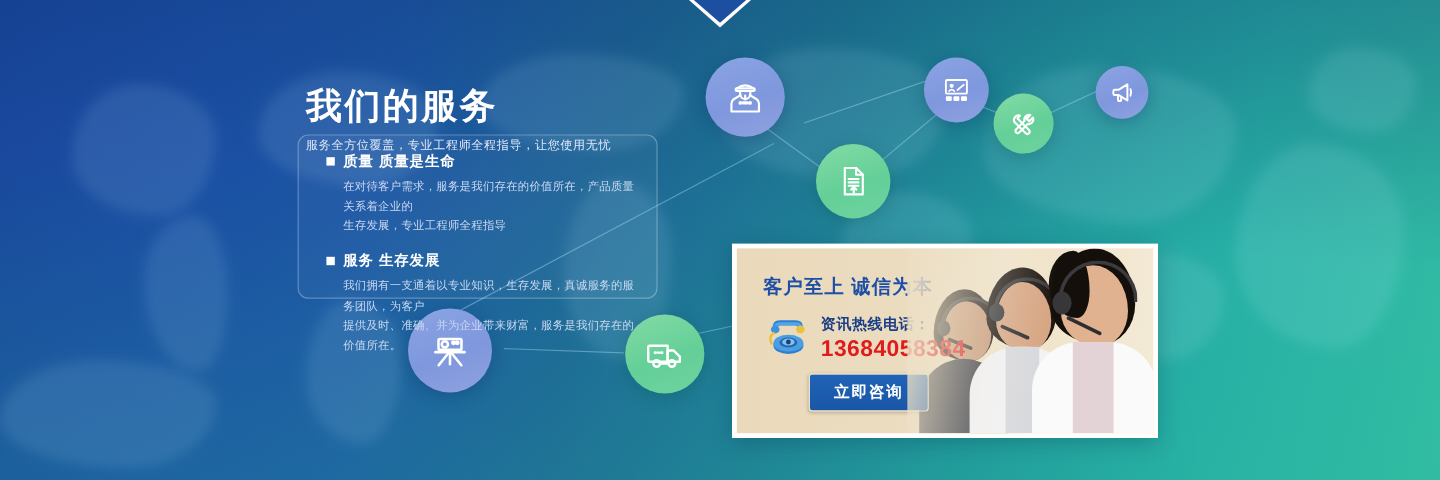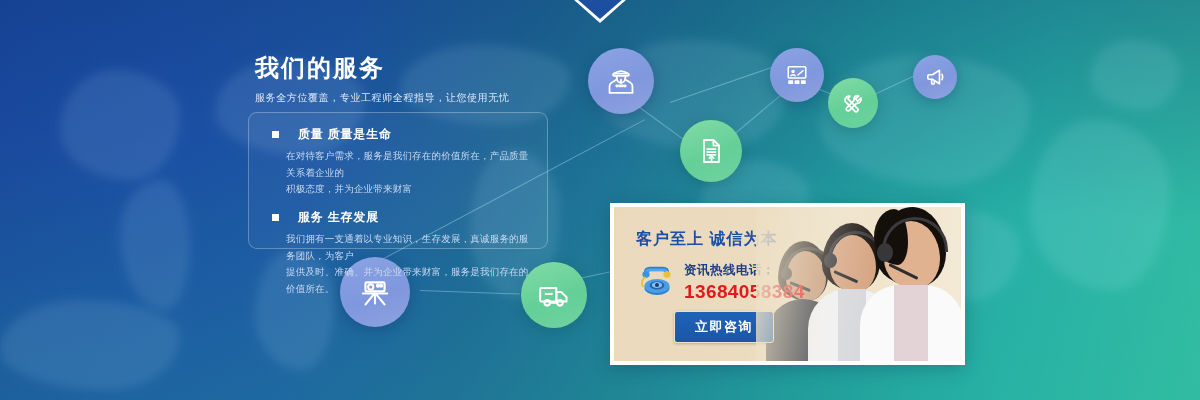--- a/index.html
+++ b/index.html
@@ -40,38 +40,38 @@
   }
   .notch-in{
     position:absolute;left:50%;top:-1px;transform:translateX(-50%);
     width:0;height:0;border-left:23px solid transparent;border-right:23px solid transparent;
     border-top:20px solid #1d4fa0;z-index:10;
   }
 
   
   .left{position:absolute;left:255px;top:55px;width:300px;z-index:6;}
   .h-title{
-    color:#ffffff;font-size:24px;font-weight:bold;letter-spacing:2px;
-    margin:0 0 10px 0;line-height:1.1;
+    color:#ffffff;font-size:30px;font-weight:bold;letter-spacing:2px;
+    margin:17px 0 10px 0;line-height:1.1;
   }
   .h-sub{
     color:#dfe9fb;font-size:10px;letter-spacing:.6px;margin:0;line-height:1.4;
   }
 
   .panel{
     position:absolute;left:248px;top:112px;width:298px;height:135px;
     border:1px solid rgba(255,255,255,.28);
     border-radius:9px;
     background:rgba(255,255,255,.035);
     z-index:5;
   }
 
   .points{position:absolute;left:272px;top:126px;width:262px;z-index:7;}
   .pt{margin-bottom:11px;}
-  .pt-head{display:flex;align-items:center;gap:19px;margin-bottom:5px;}
+  .pt-head{display:flex;align-items:center;gap:7px;margin-bottom:5px;}
   .sq{width:7px;height:7px;background:#ffffff;display:inline-block;flex:none;}
   .pt-title{color:#ffffff;font-size:12px;font-weight:bold;letter-spacing:.8px;}
   .pt-body{color:#c9d9f2;font-size:9.5px;line-height:1.75;letter-spacing:.2px;padding-left:14px;}
 
   
   .net{position:absolute;inset:0;z-index:4;}
   .line{position:absolute;height:1px;background:rgba(165,215,235,.45);transform-origin:0 50%;}
 
   .node{
     position:absolute;border-radius:50%;
@@ -259,21 +259,21 @@
   <div class="panel"></div>
 
   <div class="points">
     <div class="pt">
       <div class="pt-head">
         <span class="sq"></span>
         <span class="pt-title">质量  质量是生命</span>
       </div>
       <div class="pt-body">
         <div>在对待客户需求，服务是我们存在的价值所在，产品质量关系着企业的</div>
-        <div>积极态度，并为企业带来财富</div>
+        <div>生存发展，专业工程师全程指导</div>
       </div>
     </div>
     <div class="pt">
       <div class="pt-head">
         <span class="sq"></span>
         <span class="pt-title">服务  生存发展</span>
       </div>
       <div class="pt-body">
         <div>我们拥有一支通着以专业知识，生存发展，真诚服务的服务团队，为客户</div>
         <div>提供及时、准确、并为企业带来财富，服务是我们存在的价值所在。</div>

